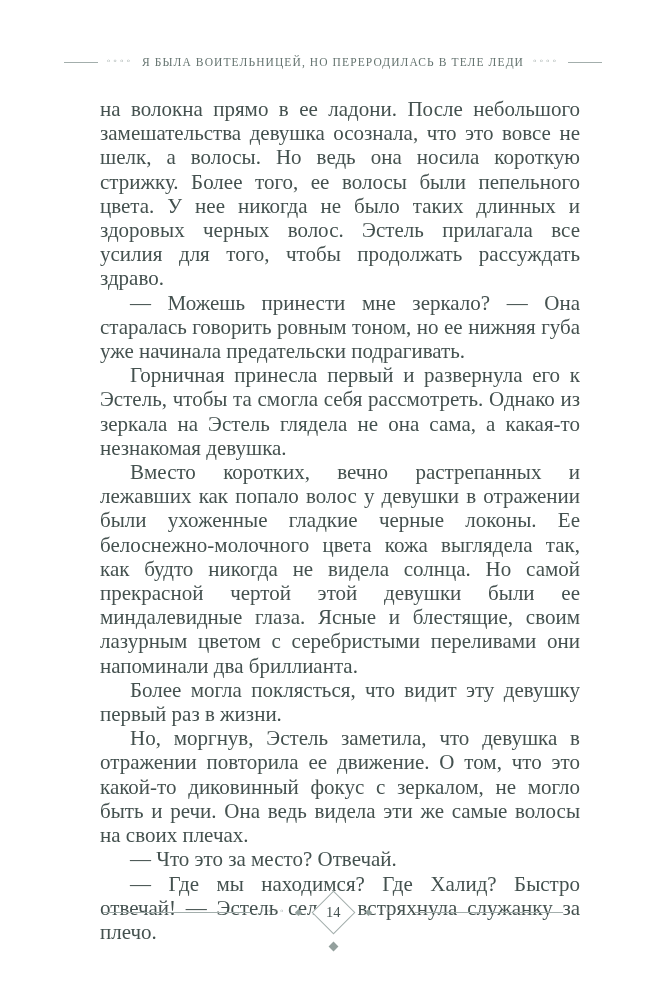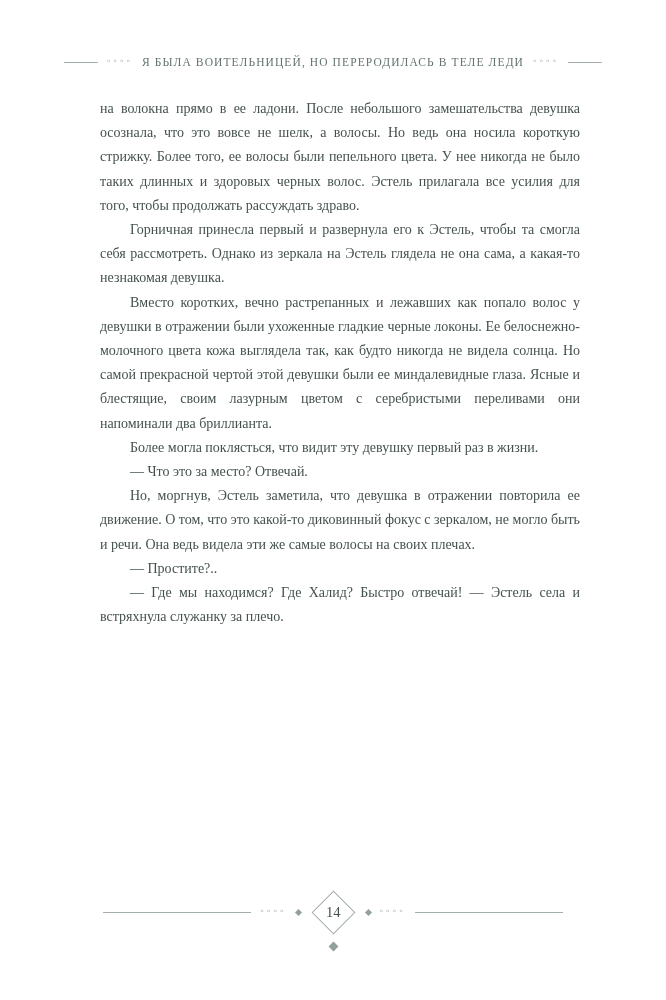--- a/index.html
+++ b/index.html
@@ -56,21 +56,21 @@
     white-space: nowrap;
     color: #64736f;
   }
 
   
   .body-text {
     position: absolute;
     top: 97px;
     left: 100px;
     width: 480px;
-    font-size: 14px;
+    font-size: 21px;
     line-height: 24.2px;
     text-align: justify;
     hyphens: auto;
     -webkit-hyphens: auto;
   }
 
   .body-text p {
     text-indent: 30px;
   }
 
@@ -139,26 +139,26 @@
   <header class="running-header">
     <span class="rule rule-h"></span>
     <span class="dots">◦◦◦◦</span>
     <span class="header-title">Я БЫЛА ВОИТЕЛЬНИЦЕЙ, НО ПЕРЕРОДИЛАСЬ В ТЕЛЕ ЛЕДИ</span>
     <span class="dots">◦◦◦◦</span>
     <span class="rule rule-h"></span>
   </header>
 
   <main class="body-text">
     <p class="continuation">на волокна прямо в ее ладони. После небольшого замешательства девушка осознала, что это вовсе не шелк, а волосы. Но ведь она носила короткую стрижку. Более того, ее волосы были пепельного цвета. У нее никогда не было таких длинных и здоровых черных волос. Эстель прилагала все усилия для того, чтобы продолжать рассуждать здраво.</p>
+    <p>— Можешь принести мне зеркало? — Она старалась говорить ровным тоном, но ее нижняя губа уже начинала предательски подрагивать.</p>
     <p>Горничная принесла первый и развернула его к Эстель, чтобы та смогла себя рассмотреть. Однако из зеркала на Эстель глядела не она сама, а какая-то незнакомая девушка.</p>
     <p>Вместо коротких, вечно растрепанных и лежавших как попало волос у девушки в отражении были ухоженные гладкие черные локоны. Ее белоснежно-молочного цвета кожа выглядела так, как будто никогда не видела солнца. Но самой прекрасной чертой этой девушки были ее миндалевидные глаза. Ясные и блестящие, своим лазурным цветом с серебристыми переливами они напоминали два бриллианта.</p>
     <p>Более могла поклясться, что видит эту девушку первый раз в жизни.</p>
+    <p>Но, моргнув, Эстель заметила, что девушка в отражении повторила ее движение. О том, что это какой-то диковинный фокус с зеркалом, не могло быть и речи. Она ведь видела эти же самые волосы на своих плечах.</p>
     <p>— Что это за место? Отвечай.</p>
-    <p>Но, моргнув, Эстель заметила, что девушка в отражении повторила ее движение. О том, что это какой-то диковинный фокус с зеркалом, не могло быть и речи. Она ведь видела эти же самые волосы на своих плечах.</p>
-    <p>— Простите?..</p>
     <p>— Где мы находимся? Где Халид? Быстро отвечай! — Эстель села и встряхнула служанку за плечо.</p>
   </main>
 
   <footer class="page-footer">
     <div class="footer-row">
       <span class="rule rule-f"></span>
       <span class="dots">◦◦◦◦</span>
       <span class="diamond-dot"></span>
       <span class="diamond-frame">
         <span class="page-num">14</span>

